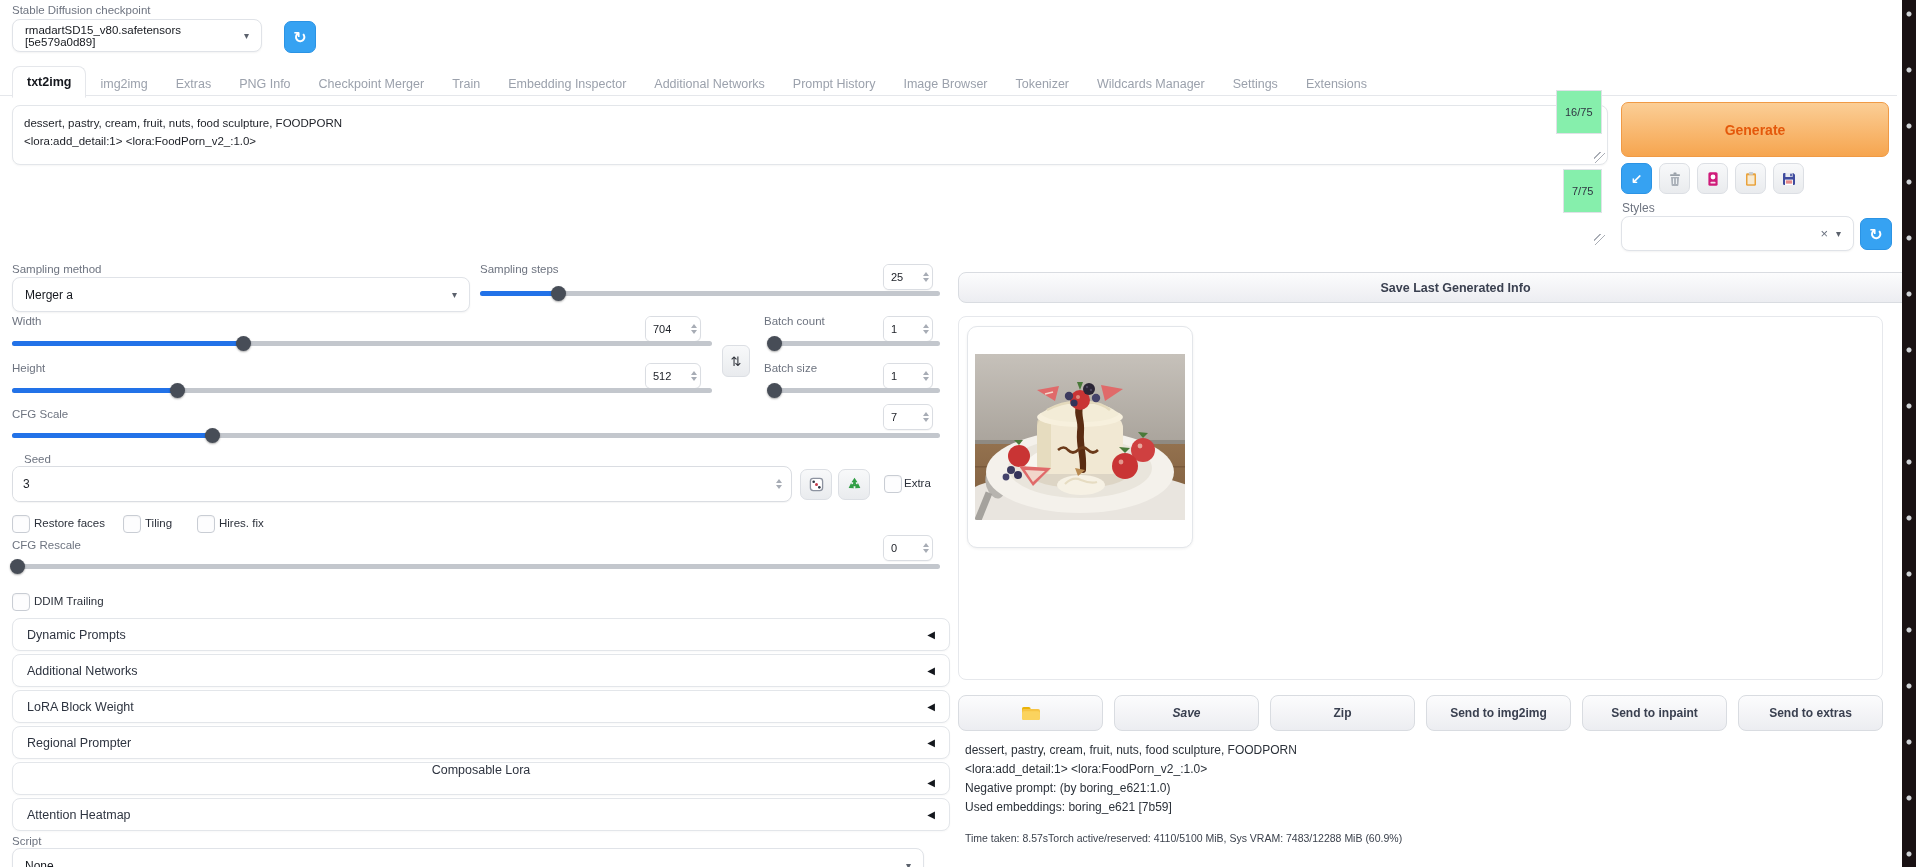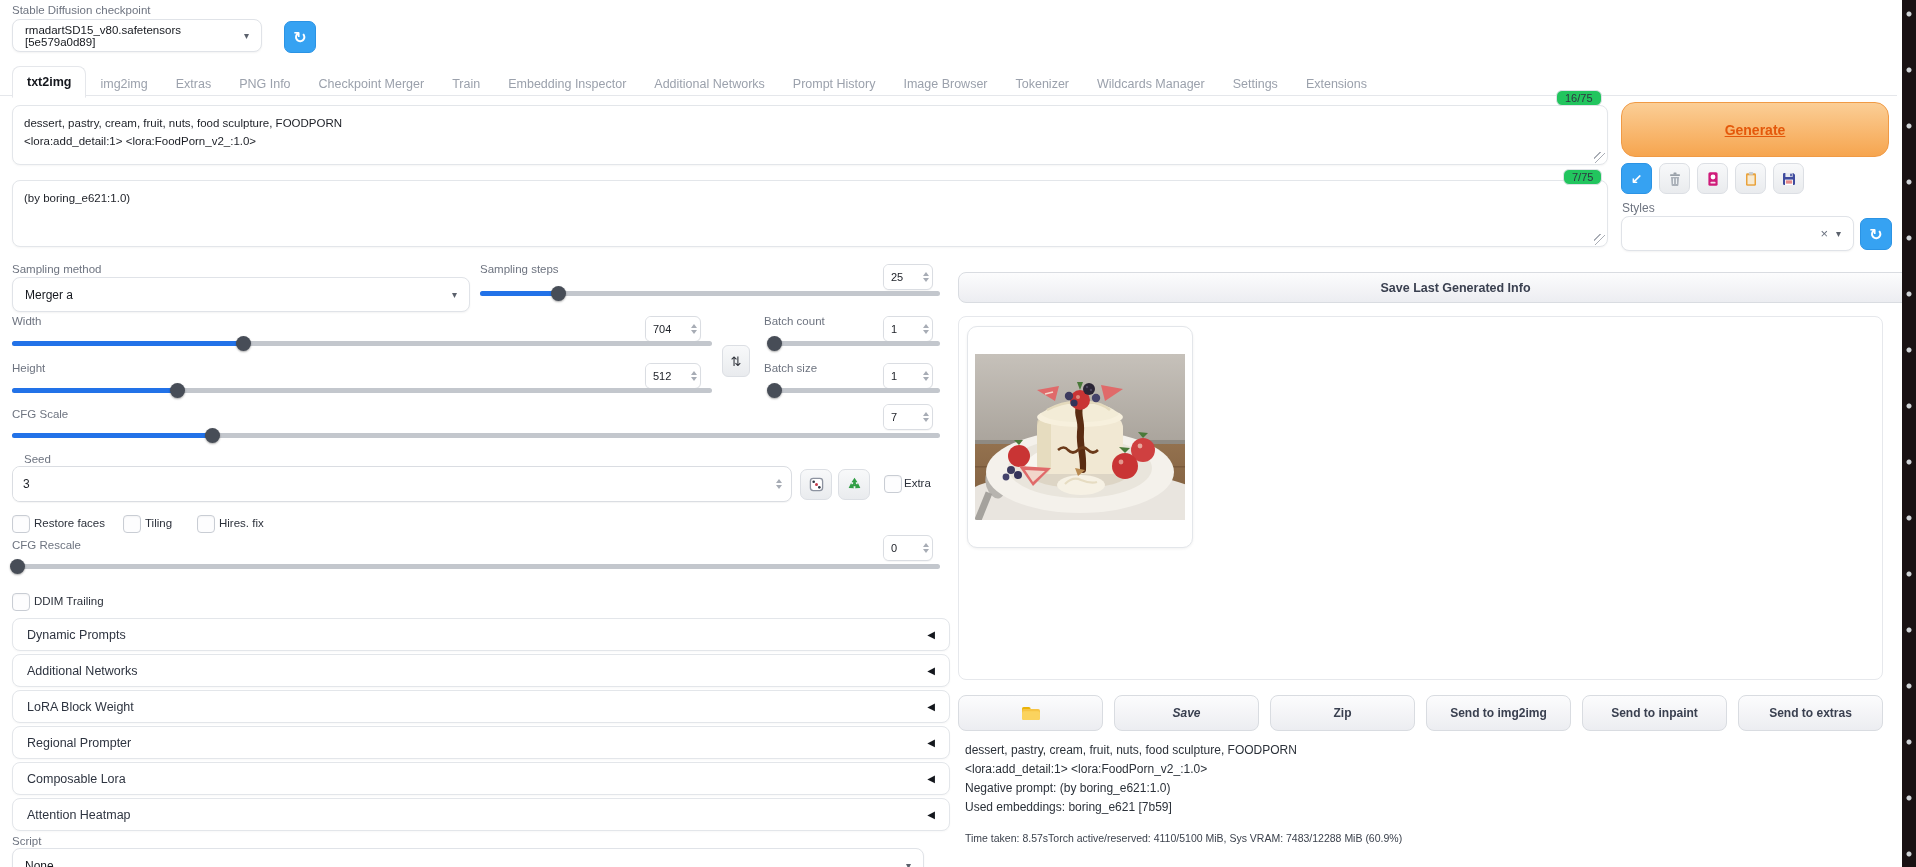--- a/index.html
+++ b/index.html
@@ -8,21 +8,21 @@
   .abs{position:absolute;}
   .lbl{font-size:11.5px;color:#6e7480;}
   
   .select{display:flex;align-items:center;background:#fff;border:1px solid #e0e3e8;border-radius:8px;
     box-shadow:0 1px 2px rgba(0,0,0,.05);padding:0 12px;font-size:12px;color:#15181e;}
   .select .caret{margin-left:auto;color:#5b616c;font-size:10px;}
   
   .ta{background:#fff;border:1px solid #e3e6ea;border-radius:8px;box-shadow:0 1px 2px rgba(0,0,0,.04);
     font-family:"Liberation Sans","DejaVu Sans",sans-serif;font-size:11.5px;color:#1c1f26;
     padding:9px 11px;resize:none;line-height:1.55;width:100%;height:100%;box-sizing:border-box;outline:none;}
-  .badge{background:#22c55e;border:1px solid #dfe2e7;border-radius:6px;padding:1px 8px;font-size:11px;color:#2f3542;z-index:3;}
+  .badge{background:#86efac;border:1px solid #dfe2e7;border-radius:0;padding:15px 8px;font-size:11px;color:#2f3542;z-index:3;}
   .rsz{width:11px;height:11px;z-index:3;
     background:linear-gradient(135deg,transparent 0 4px,#a9adb5 4px 5px,transparent 5px 8px,#a9adb5 8px 9px,transparent 9px);}
   
   .tab{display:inline-flex;align-items:center;height:29px;padding:0 14px;font-size:12.5px;color:#9ba1ac;cursor:pointer;}
   .tab.active{background:#fff;border:1px solid #e5e7eb;border-bottom:1px solid #fff;border-radius:8px 8px 0 0;
     color:#14171d;font-weight:700;height:30px;z-index:2;position:relative;}
   
   .btn-gray{display:flex;align-items:center;justify-content:center;
     background:linear-gradient(180deg,#fcfcfd,#ecevf1,#ecedf1);background:linear-gradient(180deg,#fcfcfd,#ecedf1);
     border:1px solid #d9dce1;border-radius:8px;color:#3a4050;font-weight:600;font-size:12px;cursor:pointer;}
@@ -87,28 +87,25 @@
   </div>
 
   <div class="abs badge" style="left:1556px;top:90px;">16/75</div>
   <div class="abs" style="left:12px;top:105px;width:1596px;height:60px;">
     <textarea class="ta" spellcheck="false" style="">dessert, pastry, cream, fruit, nuts, food sculpture, FOODPORN
 &lt;lora:add_detail:1&gt; &lt;lora:FoodPorn_v2_:1.0&gt;</textarea>
   </div>
   <div class="abs rsz" style="left:1594px;top:152px;"></div>
 
   <div class="abs badge" style="left:1563px;top:169px;">7/75</div>
-  <div class="abs" style="left:12px;top:180px;width:1596px;height:67px;">
-    <textarea class="ta" spellcheck="false" style="">(by boring_e621:1.0)</textarea>
-  </div>
   <div class="abs rsz" style="left:1594px;top:234px;"></div>
 
-  <div class="abs" style="left:1621px;top:102px;width:266px;height:53px;border-radius:14px;cursor:pointer;
+  <div class="abs" style="left:1621px;top:102px;width:266px;height:53px;border-radius:7px;cursor:pointer;
        background:linear-gradient(180deg,#fbce96,#f6a54f);border:1px solid #f09a45;
-       display:flex;align-items:center;justify-content:center;font-size:14px;font-weight:700;color:#e4580b;text-decoration:underline;">Generate</div>
+       display:flex;align-items:center;justify-content:center;font-size:14px;font-weight:700;color:#e4580b;">Generate</div>
 
   <div class="abs" style="left:1621px;top:163px;display:flex;gap:7px;">
     <div class="bluebtn" style="width:29px;height:29px;font-size:14px;font-weight:700;">
       <span>↙</span>
     </div>
     <div class="iconbtn">
       <svg width="16" height="16" viewBox="0 0 16 16">
         <rect x="6.5" y="1.5" width="3" height="2" rx="0.6" fill="#99a0a8"></rect>
         <rect x="3" y="3.2" width="10" height="1.8" rx="0.7" fill="#99a0a8"></rect>
         <path d="M4 6h8l-.6 8.2a1 1 0 0 1-1 .8H5.6a1 1 0 0 1-1-.8Z" fill="#aab0b8"></path>
@@ -316,21 +313,21 @@
       <span class="arrow">◀</span>
     </div>
     <div class="abs acc" style="left:0;top:427px;width:938px;height:33px;box-sizing:border-box;">
       <span>LoRA Block Weight</span>
       <span class="arrow">◀</span>
     </div>
     <div class="abs acc" style="left:0;top:463px;width:938px;height:33px;box-sizing:border-box;">
       <span>Regional Prompter</span>
       <span class="arrow">◀</span>
     </div>
-    <div class="abs acc" style="left:0;top:499px;width:938px;height:33px;box-sizing:border-box;">
+    <div class="abs acc" style="left:0;top:499px;width:938px;height:33px;box-sizing:border-box;flex-direction:column;">
       <span>Composable Lora</span>
       <span class="arrow">◀</span>
     </div>
     <div class="abs acc" style="left:0;top:535px;width:938px;height:33px;box-sizing:border-box;">
       <span>Attention Heatmap</span>
       <span class="arrow">◀</span>
     </div>
 
     <div class="abs lbl" style="left:0;top:572px;">Script</div>
     <div class="abs select" style="left:0;top:585px;width:912px;height:35px;box-sizing:border-box;">

